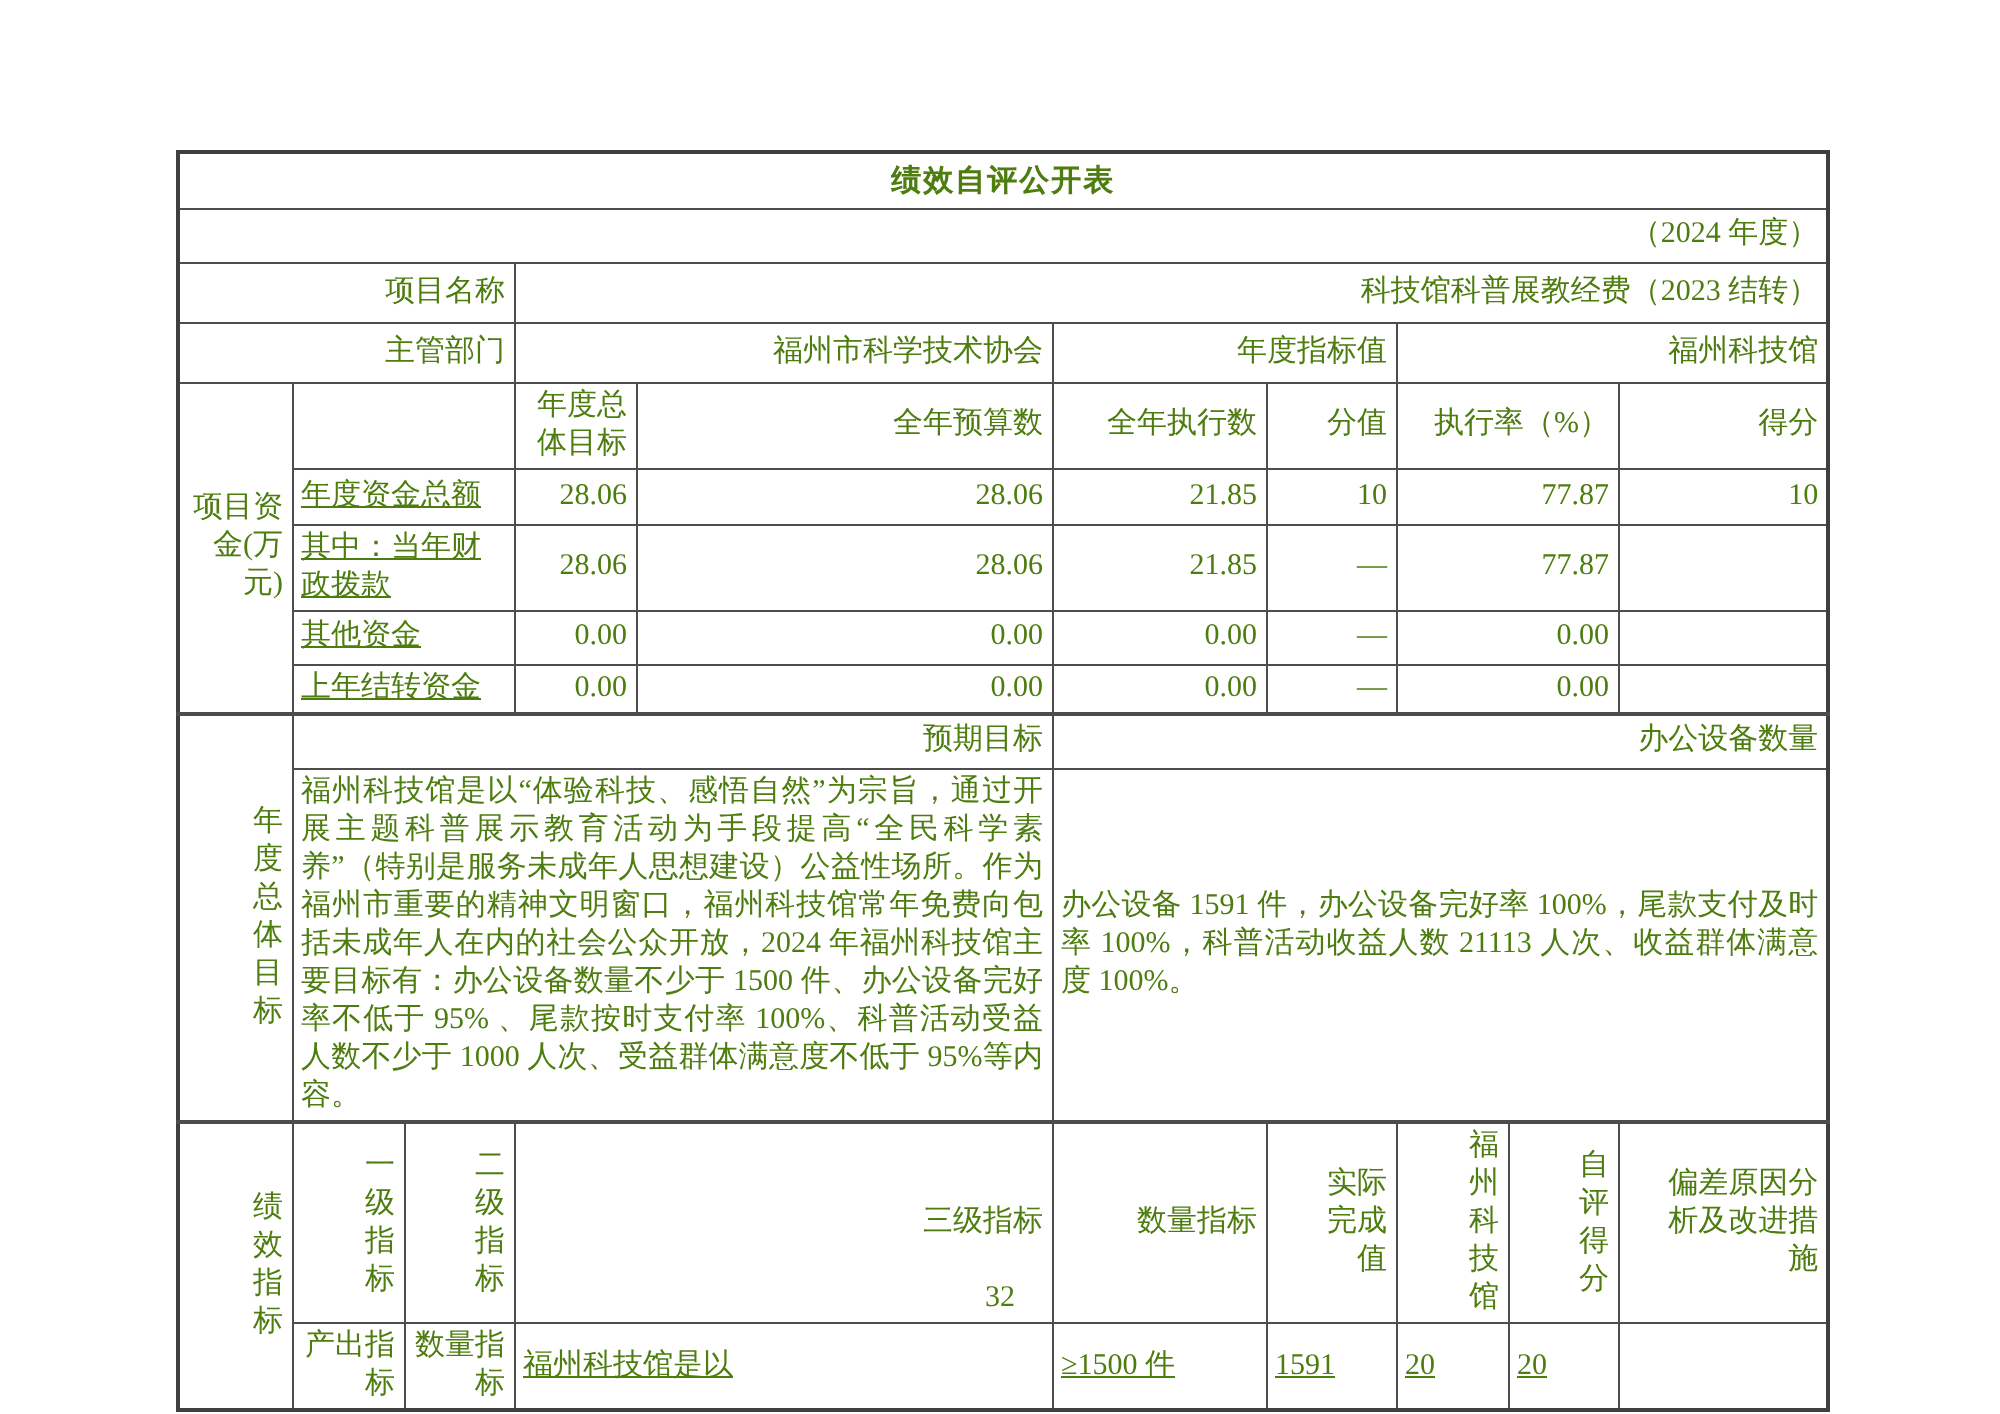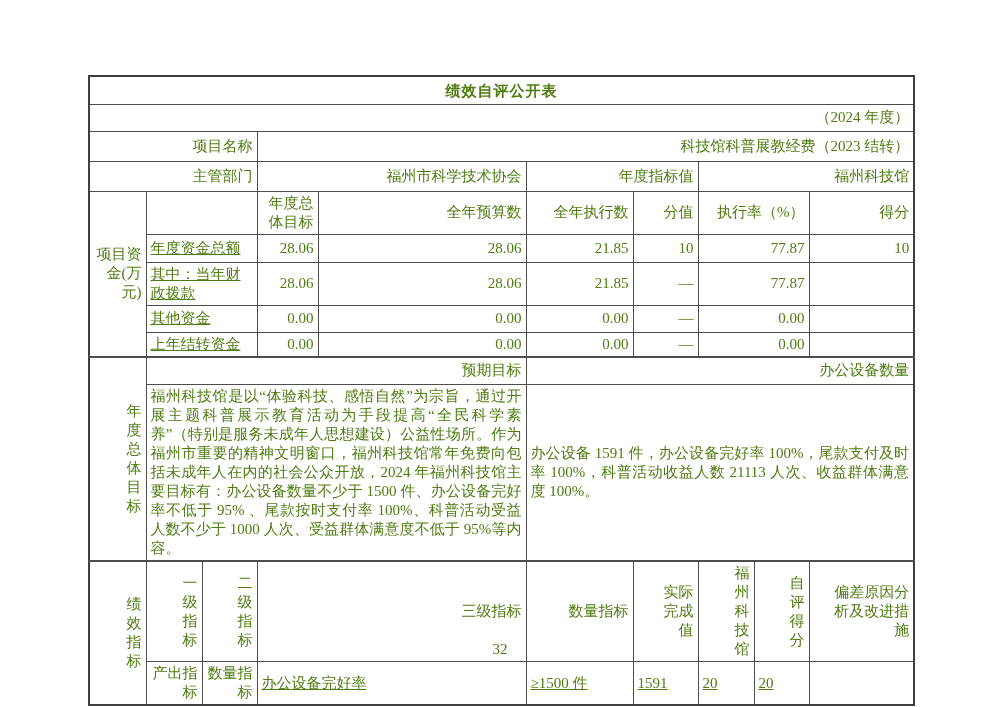--- a/index.html
+++ b/index.html
@@ -169,21 +169,21 @@
       <td class="c">数量指标</td>
       <td class="lh">实际完成值</td>
       <td class="lh">福州科技馆</td>
       <td class="lh">自评得分</td>
       <td class="c">偏差原因分析及改进措施</td>
     </tr>
 
     <tr style="height:35px">
       <td class="lh">产出指标</td>
       <td class="lh">数量指标</td>
-      <td colspan="2" class="l">办公设备完好率</td>
+      <td colspan="2" class="l">福州科技馆是以</td>
       <td class="l">≥1500 件</td>
       <td class="l">1591</td>
       <td class="l">20</td>
       <td class="l">20</td>
       <td class="c"></td>
     </tr>
   </tbody>
     </table>
 
   <div class="page-number">32</div>

